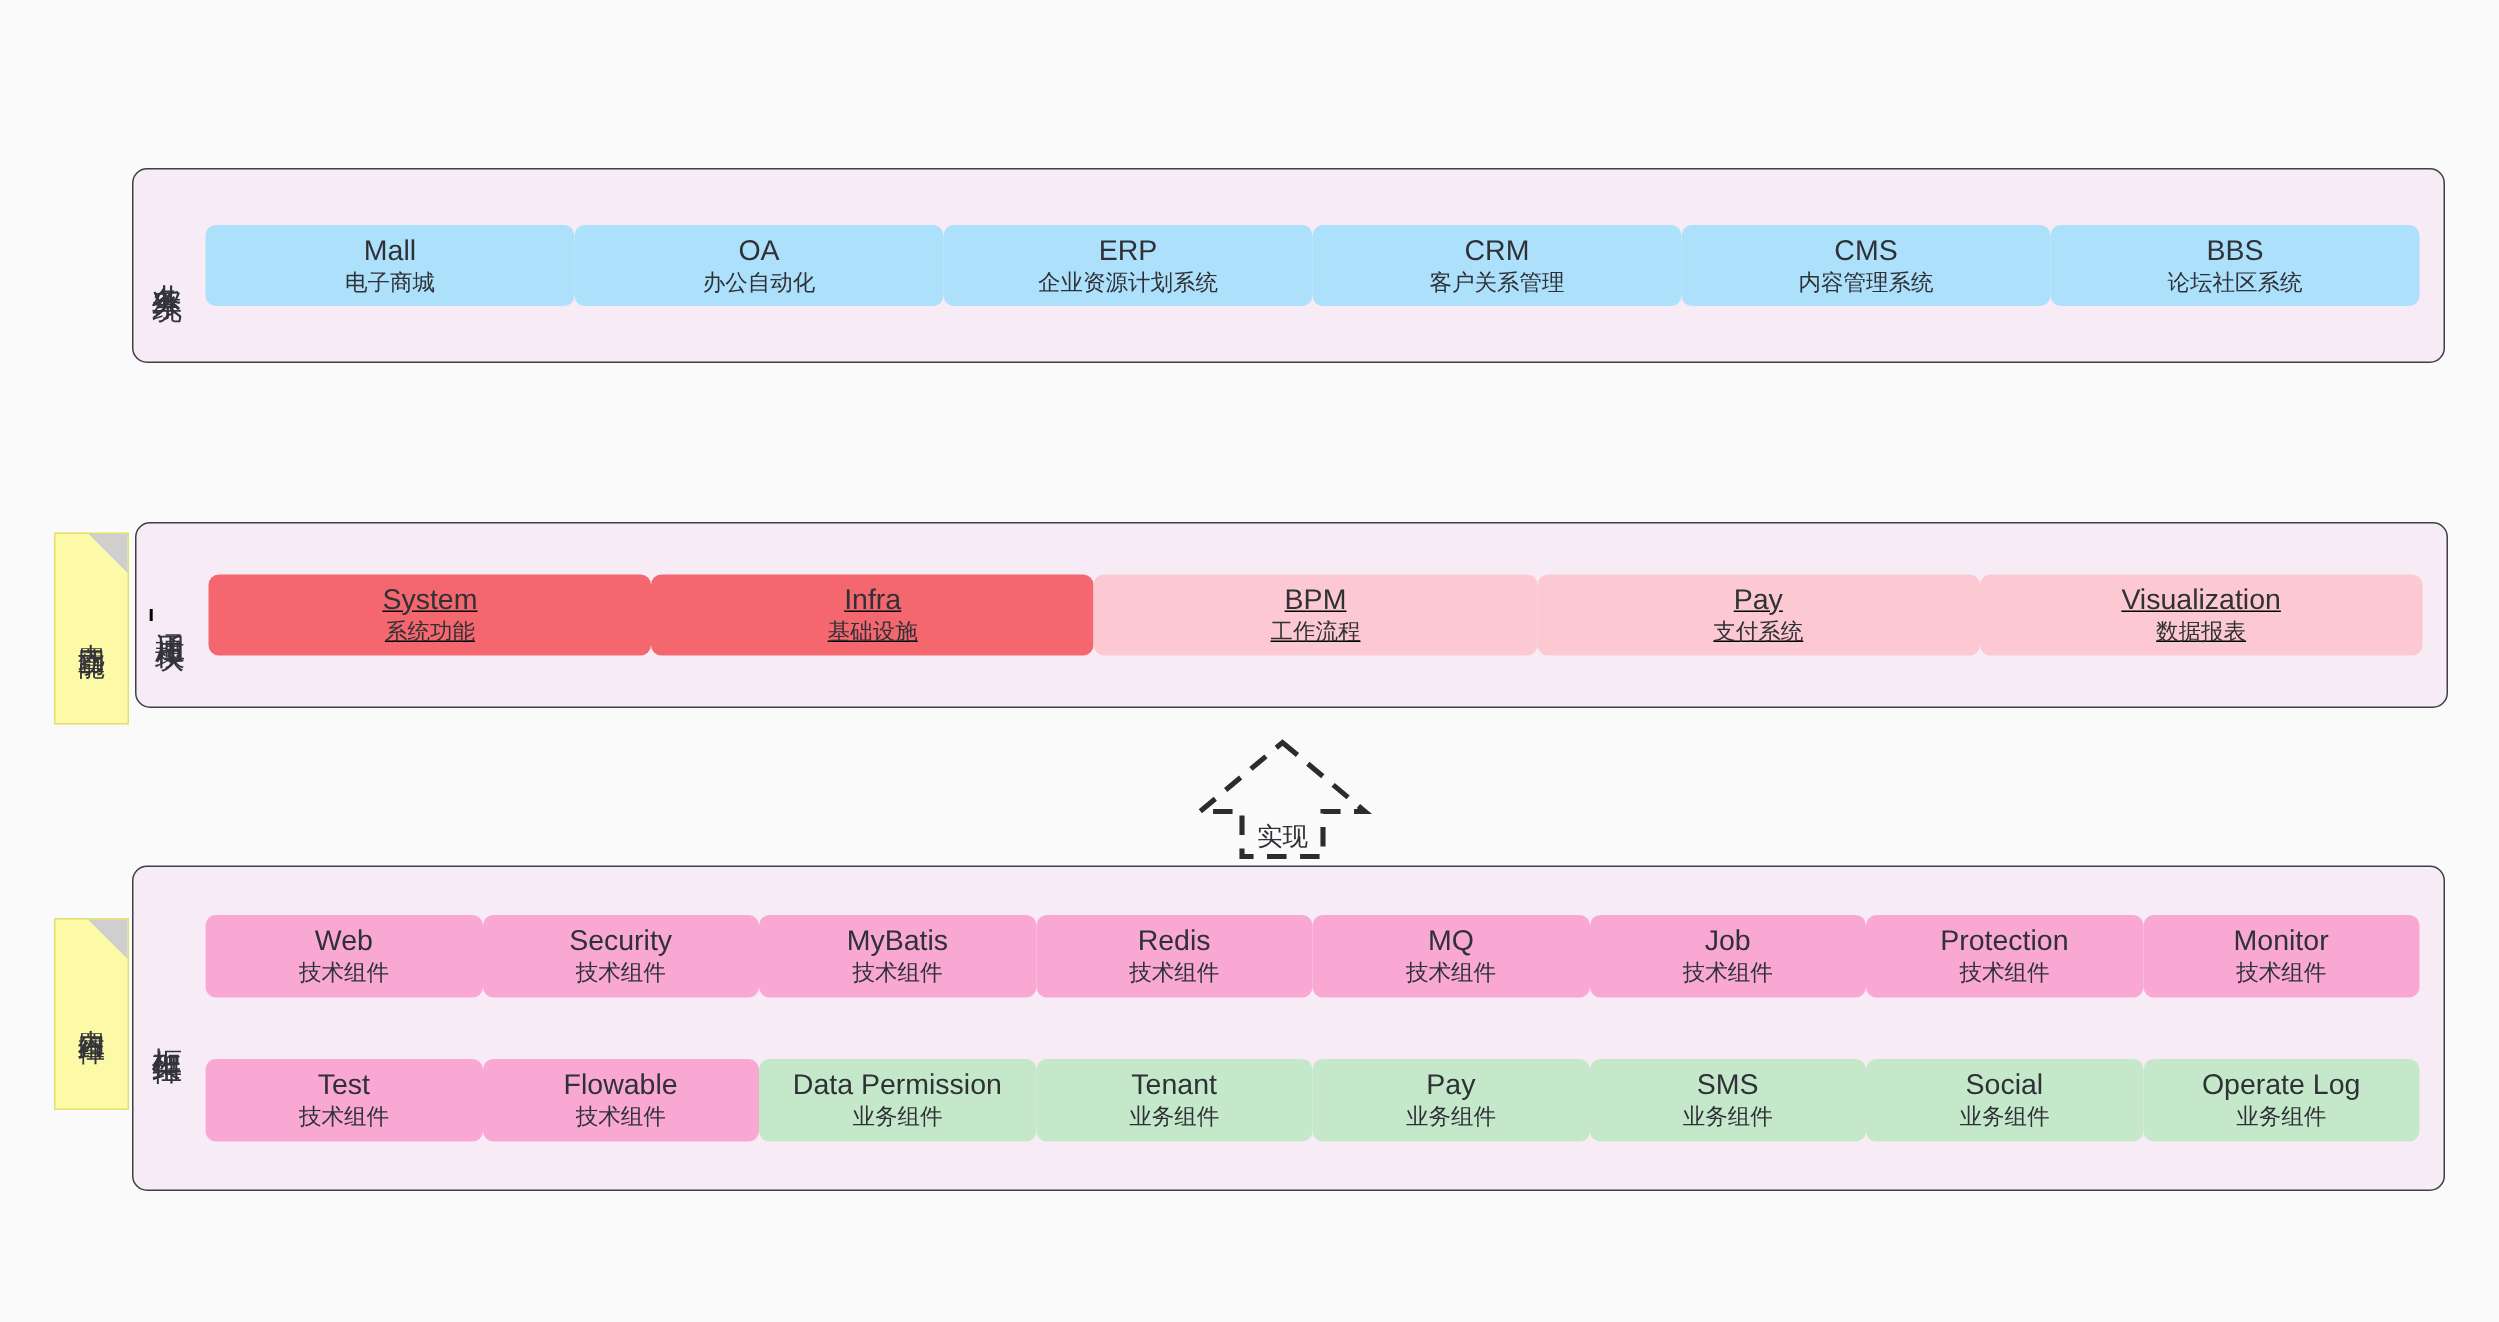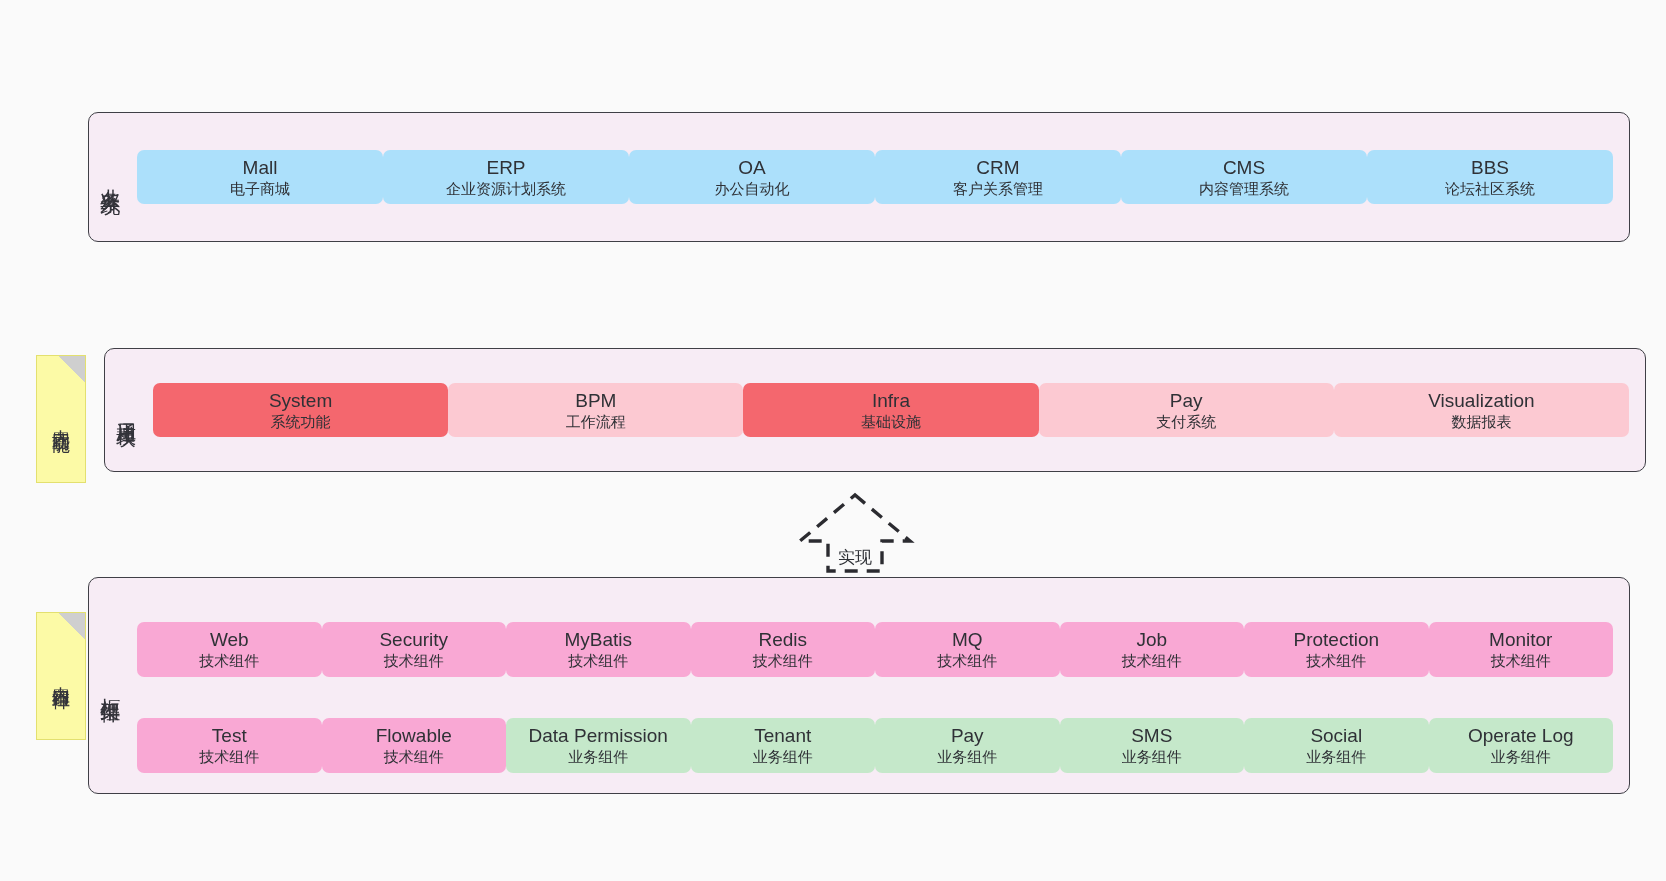--- a/index.html
+++ b/index.html
@@ -49,21 +49,21 @@
     flex: 1 1 auto;
     display: flex;
     flex-direction: column;
     justify-content: center;
     gap: 18px;
     padding: 0 16px 0 6px;
   }
 
   .row {
     display: flex;
-    align-items: flex-end;
+    align-items: center;
   }
 
   .node {
     flex: 1 1 0;
     border-radius: 7px;
     display: flex;
     flex-direction: column;
     align-items: center;
     justify-content: center;
     text-align: center;
@@ -134,28 +134,28 @@
   <div class="layer" style="left:88px; top:112px; width:1542px; height:130px;">
     <div class="layer-label">业务系统</div>
     <div class="layer-body">
       <div class="row">
 
         <div class="node n-blue">
           <span class="en">Mall</span>
           <span class="cn">电子商城</span>
         </div>
         <div class="node n-blue">
+          <span class="en">OA</span>
+          <span class="cn">办公自动化</span>
+        </div>
+        <div class="node n-blue">
           <span class="en">ERP</span>
           <span class="cn">企业资源计划系统</span>
         </div>
         <div class="node n-blue">
-          <span class="en">OA</span>
-          <span class="cn">办公自动化</span>
-        </div>
-        <div class="node n-blue">
           <span class="en">CRM</span>
           <span class="cn">客户关系管理</span>
         </div>
         <div class="node n-blue">
           <span class="en">CMS</span>
           <span class="cn">内容管理系统</span>
         </div>
         <div class="node n-blue">
           <span class="en">BBS</span>
           <span class="cn">论坛社区系统</span>
@@ -163,36 +163,36 @@
 
       </div>
     </div>
   </div>
 
 
   <div class="note" style="left:36px; top:355px; width:50px; height:128px;">
     <span>内置功能</span>
   </div>
 
-  <div class="layer" style="left:104px; top:348px; width:1542px; height:124px;">
+  <div class="layer" style="left:90px; top:348px; width:1542px; height:124px;text-decoration:underline;">
     <div class="layer-label">通用模块</div>
     <div class="layer-body">
       <div class="row">
 
         <div class="node n-red">
           <span class="en">System</span>
           <span class="cn">系统功能</span>
         </div>
+        <div class="node n-red">
+          <span class="en">Infra</span>
+          <span class="cn">基础设施</span>
+        </div>
         <div class="node n-pink">
           <span class="en">BPM</span>
           <span class="cn">工作流程</span>
-        </div>
-        <div class="node n-red">
-          <span class="en">Infra</span>
-          <span class="cn">基础设施</span>
         </div>
         <div class="node n-pink">
           <span class="en">Pay</span>
           <span class="cn">支付系统</span>
         </div>
         <div class="node n-pink">
           <span class="en">Visualization</span>
           <span class="cn">数据报表</span>
         </div>
 

